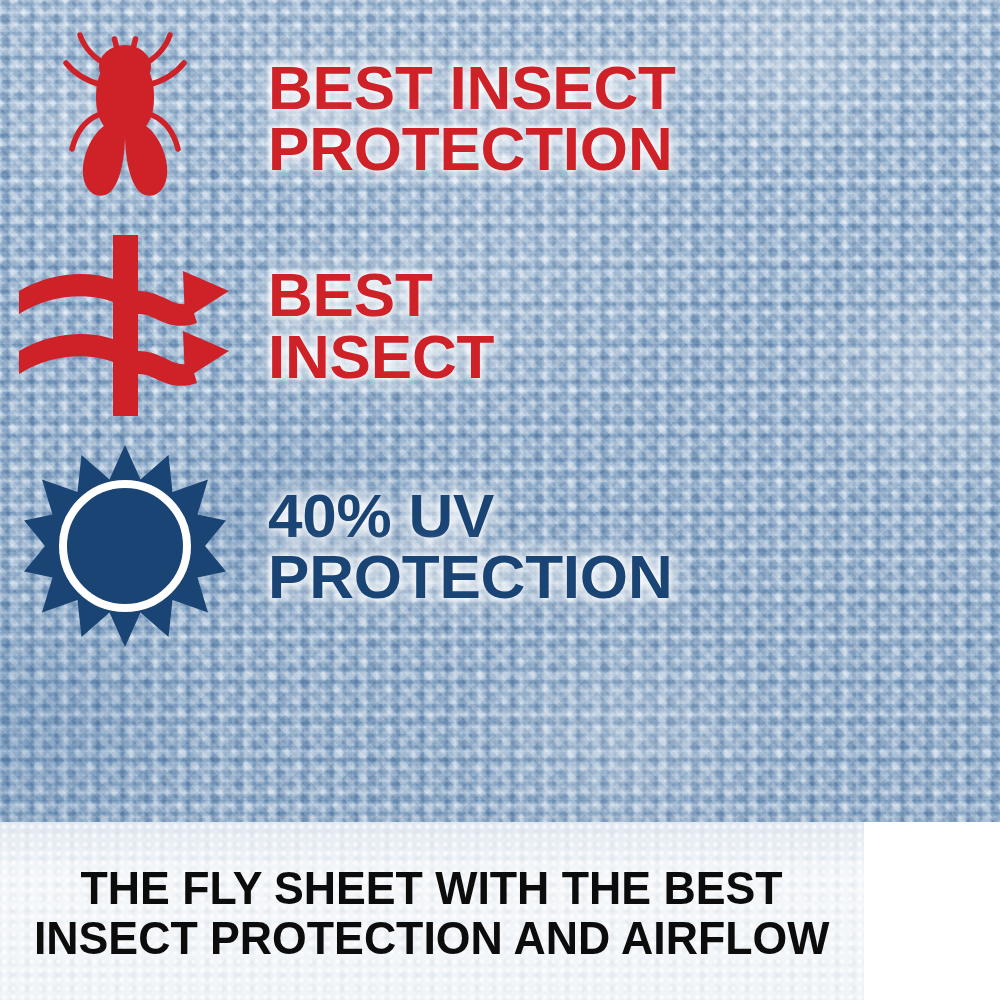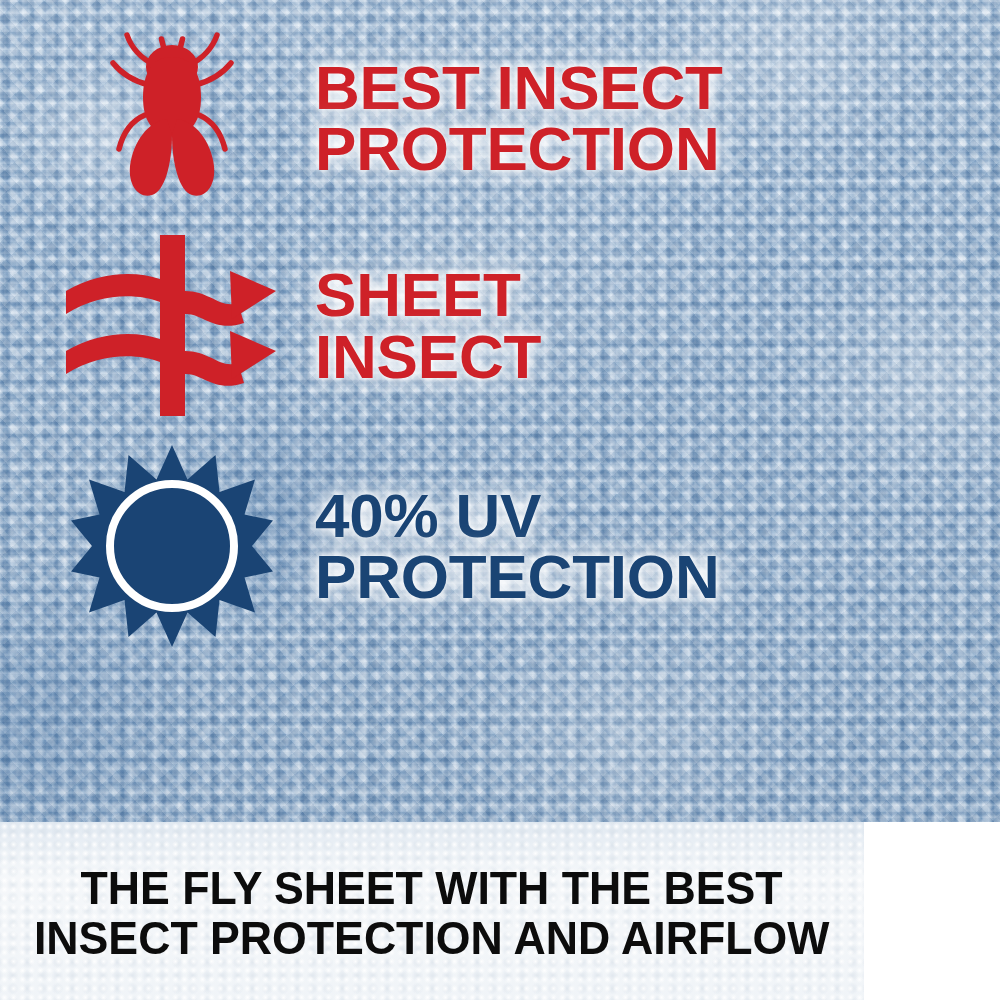--- a/index.html
+++ b/index.html
@@ -71,21 +71,20 @@
       linear-gradient(180deg, rgba(255,255,255,0.10) 0%, rgba(255,255,255,0) 24%, rgba(26,62,104,0.05) 100%);
   }
 
   
   .rows {
     position: absolute;
     left: 0;
     top: 0;
     width: 855px;
     height: 822px;
-    margin-left: 47px;
   }
   .row {
     position: absolute;
     display: flex;
     align-items: center;
   }
   .icon-cell {
     width: 250px;
     display: flex;
     align-items: center;
@@ -243,21 +242,21 @@
           <g fill="#CE2128">
             <path d="M125 118
                      C 150 118, 160 136, 178 130
                      L184 150
                      C 154 160, 142 140, 125 141 Z"></path>
             <path d="M170 98 L216 118 L172 146 Z"></path>
           </g>
         </svg>
       </div>
       <div class="text-cell">
-        <div class="feat-line red-text">SHEET</div>
+        <div class="feat-line red-text">BEST</div>
         <div class="feat-line red-text">INSECT</div>
       </div>
     </div>
 
     <div class="row" id="row-2">
       <div class="icon-cell">
         <svg class="icon-svg" width="206" height="206" viewBox="0 0 206 206" aria-label="sun with uv ring">
 
           <polygon fill="#1A4474" points="
             103,2 118.5,36.5 146.5,12 150.5,49 186,36.5 175.5,71.5 204,77.5 183,103

